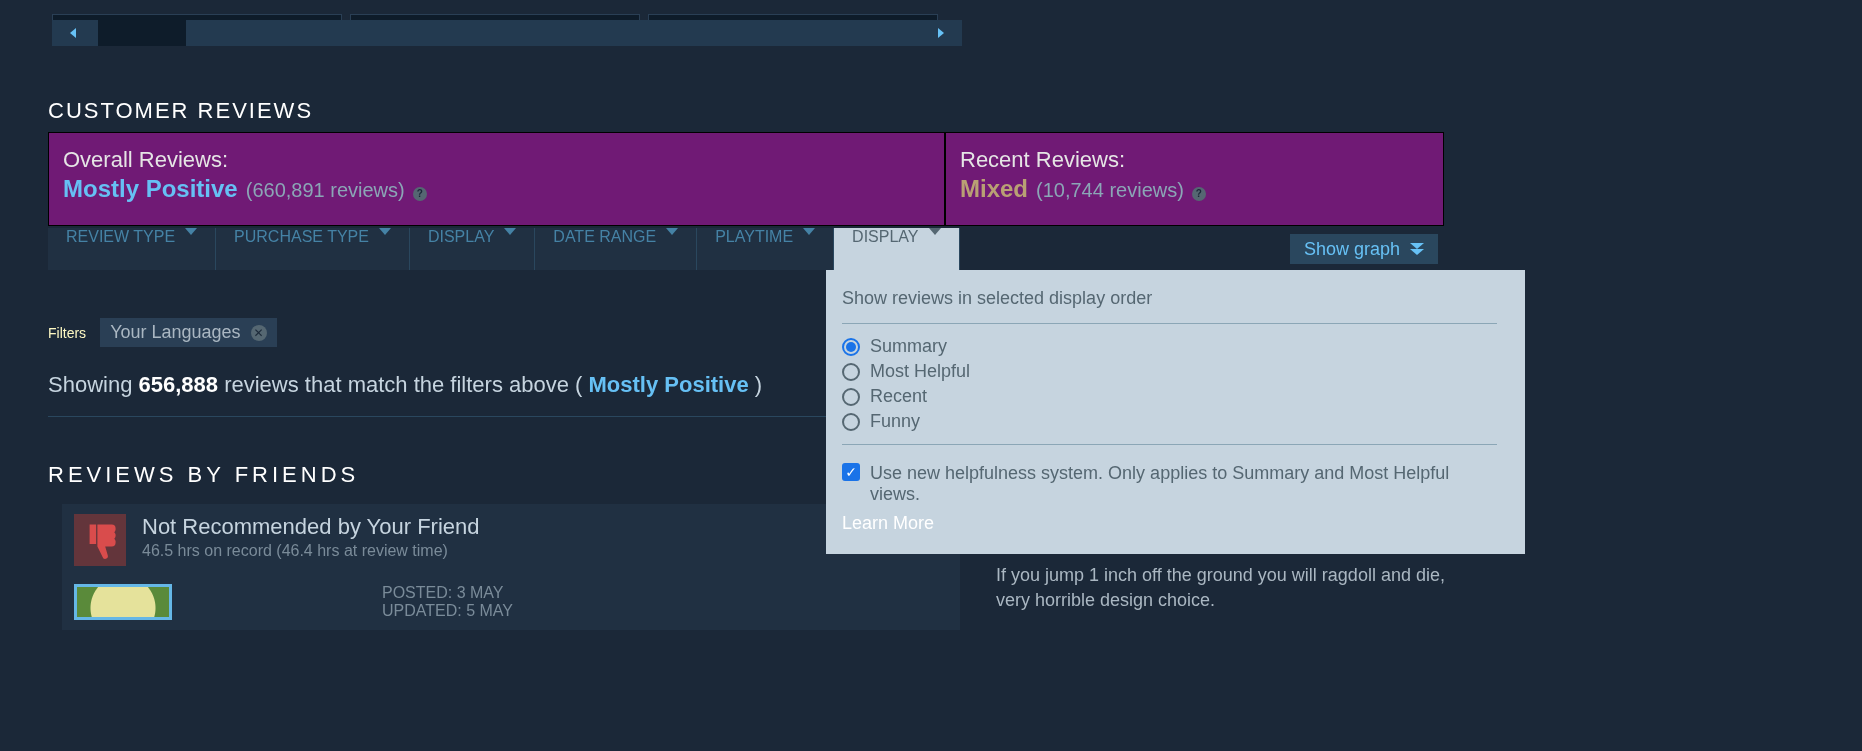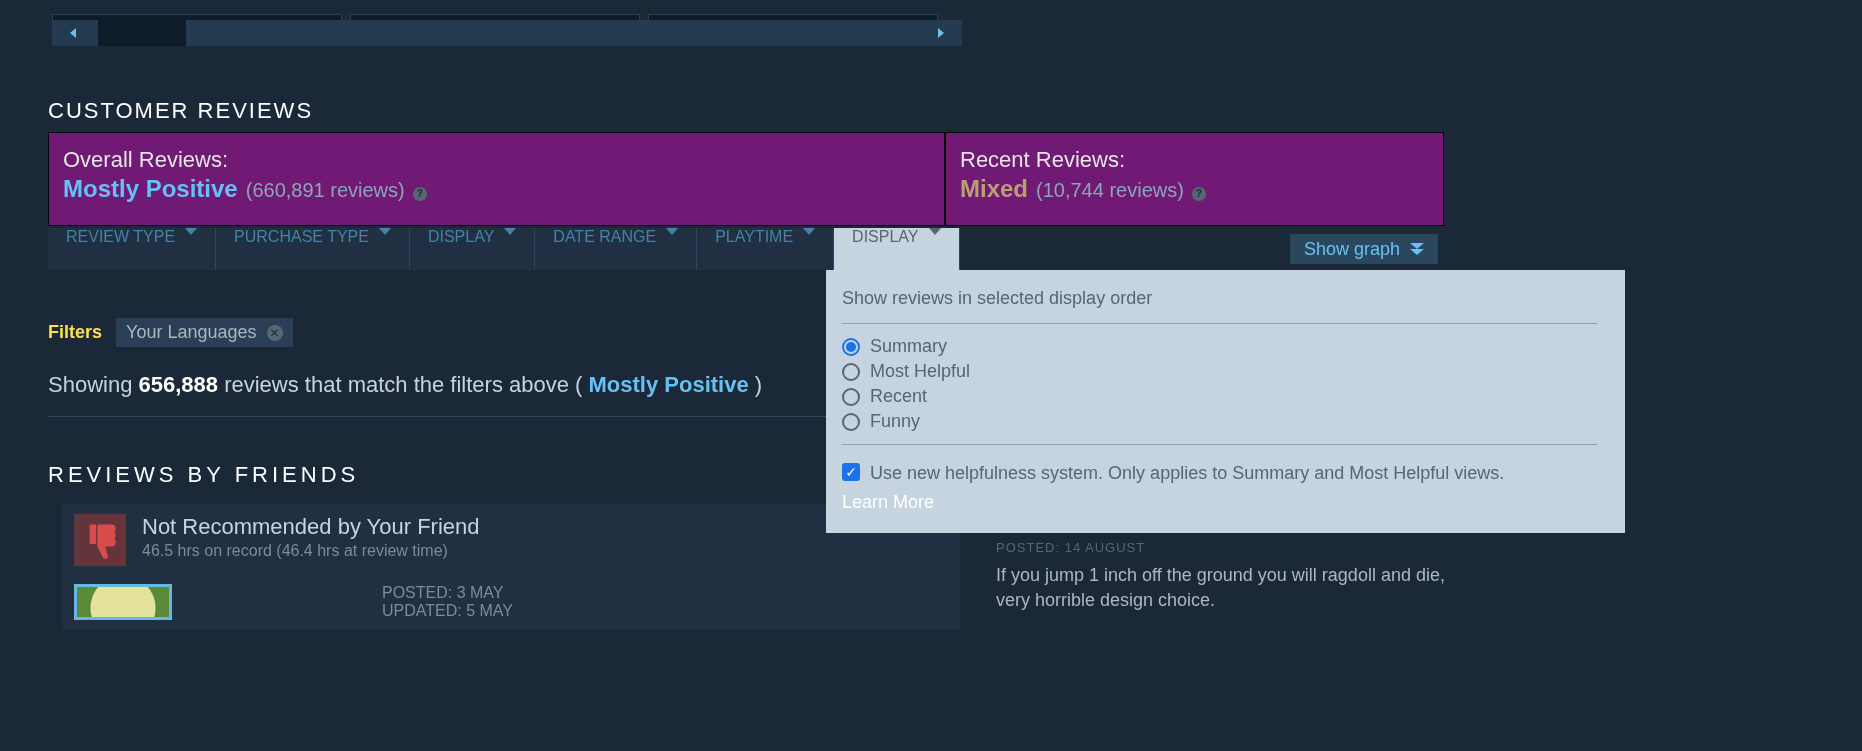--- a/index.html
+++ b/index.html
@@ -142,21 +142,21 @@
     width: 0; height: 0;
     border-left: 7px solid transparent;
     border-right: 7px solid transparent;
     border-top: 6px solid #67c1f5;
   }
 
   
   .display-panel {
     position: absolute;
     top: 270px; left: 826px;
-    width: 799px;
+    width: 699px;
     background: #c6d4df;
     color: #556772;
     padding: 18px 28px 20px 16px;
     font-size: 18px;
     z-index: 20;
   }
   .display-panel .desc {
     color: #556772;
     font-size: 18px;
     margin-bottom: 14px;
@@ -197,21 +197,21 @@
   .learn-more {
     color: #fff; margin-top: 8px; cursor: pointer;
   }
 
   
   .filters-applied {
     position: absolute;
     top: 318px; left: 48px;
     display: flex; align-items: center; gap: 14px;
   }
-  .filters-label { font-size: 18px; color: #fde047; font-weight: bold; }
+  .filters-label { font-size: 14px; color: #fef9c3; }
   .filter-chip {
     display: flex; align-items: center; gap: 10px;
     background: #2a3f55; color: #aab7c2;
     padding: 4px 10px; font-size: 18px;
     cursor: pointer;
   }
   .chip-close {
     width: 16px; height: 16px; border-radius: 50%;
     background: #556772;
     display: inline-flex; align-items: center; justify-content: center;

